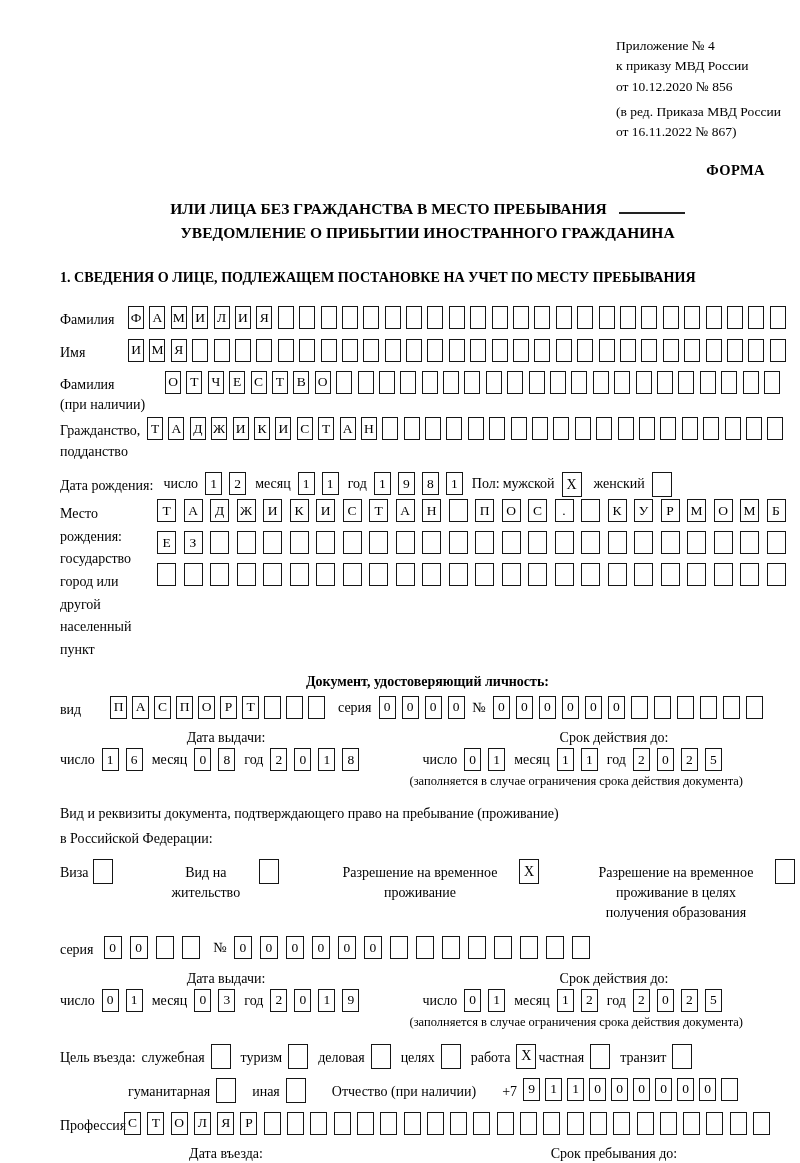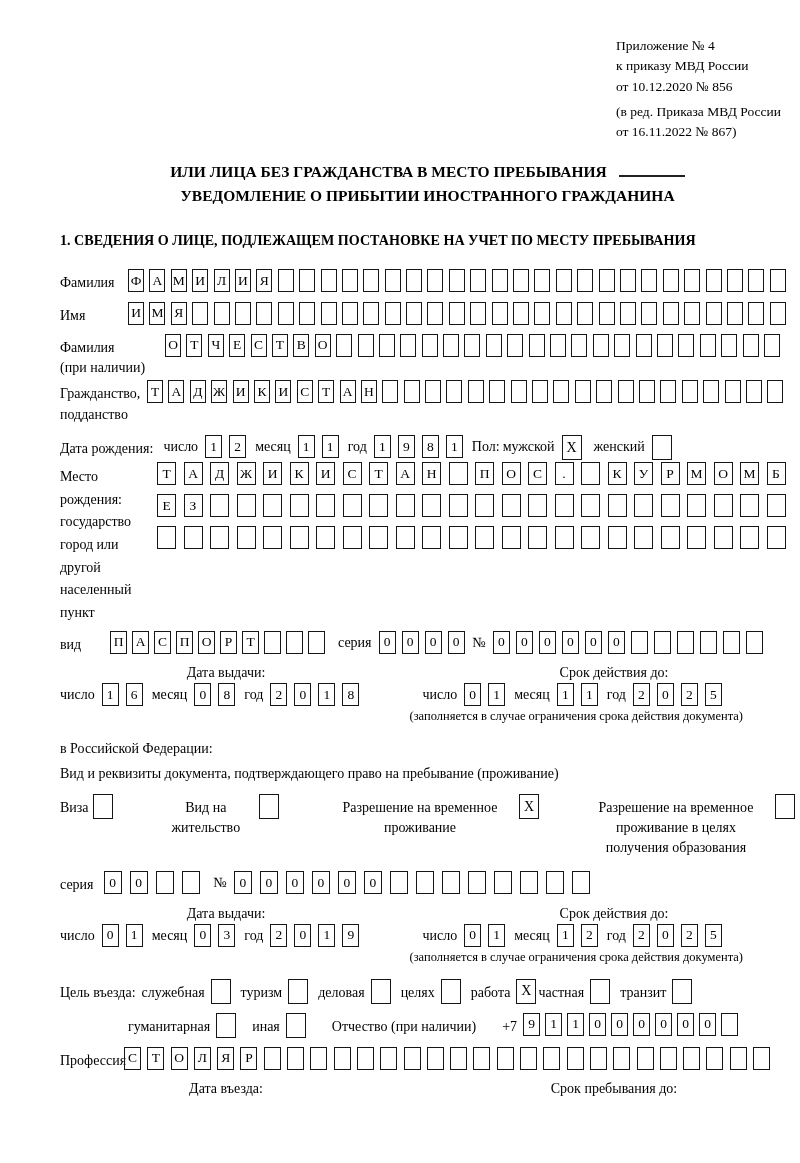--- a/index.html
+++ b/index.html
@@ -49,20 +49,21 @@
 <div class="page">
 
   <div class="hdr">
     <div>Приложение № 4</div>
     <div>к приказу МВД России</div>
     <div>от 10.12.2020 № 856</div>
     <div class="rev">(в ред. Приказа МВД России</div>
     <div>от 16.11.2022 № 867)</div>
   </div>
 
+  <div class="forma">ФОРМА</div>
 
   <div class="title">
     <div><span>ИЛИ ЛИЦА БЕЗ ГРАЖДАНСТВА В МЕСТО ПРЕБЫВАНИЯ</span><span class="blank"></span></div>
     <div>УВЕДОМЛЕНИЕ О ПРИБЫТИИ ИНОСТРАННОГО ГРАЖДАНИНА</div>
   </div>
 
   <div class="sec">1. СВЕДЕНИЯ О ЛИЦЕ, ПОДЛЕЖАЩЕМ ПОСТАНОВКЕ НА УЧЕТ ПО МЕСТУ ПРЕБЫВАНИЯ</div>
 
   <div class="row" style="margin-top:20px">
     <span class="lbl w-fam">Фамилия</span>
@@ -323,20 +324,21 @@
           <span class="cell"></span>
           <span class="cell"></span>
           <span class="cell"></span>
           <span class="cell"></span>
           <span class="cell"></span>
           <span class="cell"></span>
         </span>
     </span>
   </div>
 
+  <div class="docheading">Документ, удостоверяющий личность:</div>
 
   <div class="row" style="margin-top:6px">
     <span class="lbl w-vid">вид</span>
     <span class="cells" style="--cw:17px;--g:5px">
         <span class="cell">П</span>
         <span class="cell">А</span>
         <span class="cell">С</span>
         <span class="cell">П</span>
         <span class="cell">О</span>
         <span class="cell">Р</span>
@@ -411,22 +413,22 @@
             <span class="cell">0</span>
             <span class="cell">2</span>
             <span class="cell">5</span>
           </span>
       </span>
     </div>
     <div class="note">(заполняется в случае ограничения срока действия документа)</div>
   </div>
 
   <div class="intro">
+    <div>Вид и реквизиты документа, подтверждающего право на пребывание (проживание)</div>
     <div>в Российской Федерации:</div>
-    <div>Вид и реквизиты документа, подтверждающего право на пребывание (проживание)</div>
   </div>
 
   <div class="opts">
     <span class="opt">
       <span class="opt-text" style="padding-top:4px">Виза</span>
       <span class="cb" style="margin-left:4px"></span>
     </span>
     <span class="opt" style="margin-left:26px">
       <span class="opt-text" style="padding-top:4px">Вид на жительство</span>
       <span class="cb" style="margin-left:16px"></span>

